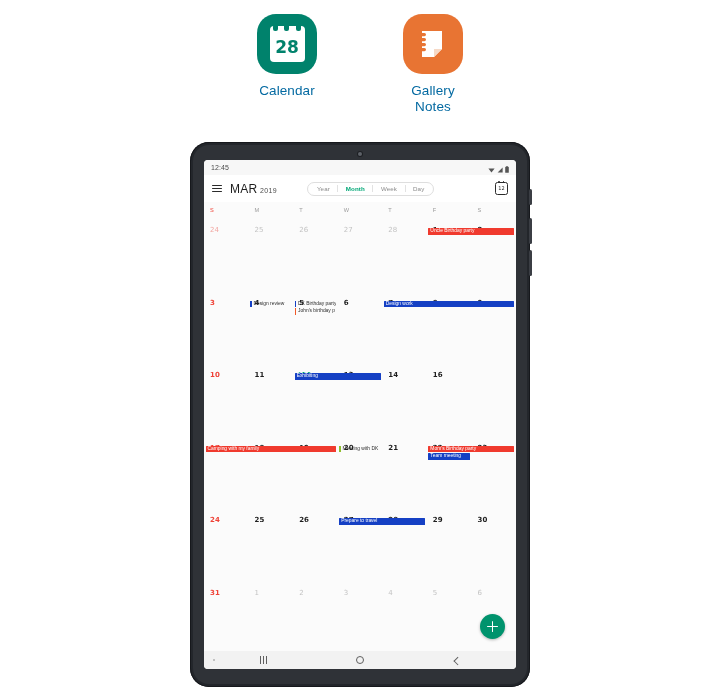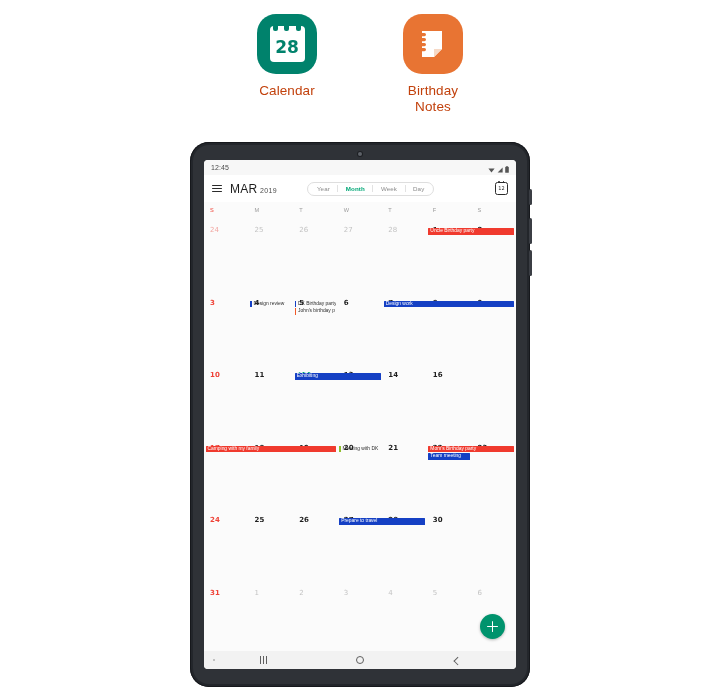--- a/index.html
+++ b/index.html
@@ -26,21 +26,21 @@
   }
   .app-squircle {
     width: 60px; height: 60px;
     border-radius: 19px;
     display: flex; align-items: center; justify-content: center;
     position: relative;
   }
   .app-label {
     margin-top: 9px;
     font-size: 13.5px;
-    color: #c2410c;
+    color: #0369a1;
     text-align: center;
     line-height: 1.22;
     letter-spacing: .1px;
   }
 
   
   .cal-glyph {
     width: 35px; height: 36px;
     background: #ffffff;
     border-radius: 4px;
@@ -316,21 +316,21 @@
         <svg viewBox="0 0 34 34" width="34" height="34" aria-hidden="true">
           <path d="M6 4 h20 a0 0 0 0 1 0 0 v18 l-8 8 h-12 z" fill="#ffffff"></path>
           <path d="M26 22 h-8 v8 z" fill="#f6d9c6"></path>
           <rect x="4" y="6" width="6" height="3.2" rx="1.6" fill="#e87433"></rect>
           <rect x="4" y="11" width="6" height="3.2" rx="1.6" fill="#e87433"></rect>
           <rect x="4" y="16" width="6" height="3.2" rx="1.6" fill="#e87433"></rect>
           <rect x="4" y="21" width="6" height="3.2" rx="1.6" fill="#e87433"></rect>
         </svg>
       </div>
     </div>
-    <div class="app-label"><span>Birthday</span><br><span>Notes</span></div>
+    <div class="app-label"><span>Gallery</span><br><span>Notes</span></div>
   </div>
 
 
 </div>
 
 <div class="tablet">
   <div class="tablet-inner-bevel"></div>
   <div class="camera"></div>
   <div class="side-btn b1"></div>
   <div class="side-btn b2"></div>
@@ -458,20 +458,21 @@
               <div class="evt bar" style="left: calc(71.4286% + 1.5px); width: calc(28.5714% - 3px); top: 0px; background: rgb(240, 58, 46);">Mom's Birthday party</div>
               <div class="evt bar" style="left: calc(71.4286% + 1.5px); width: calc(14.2857% - 3px); top: 7.6px; background: rgb(21, 64, 196);">Team meeting</div>
             </div>
           </div>
           <div class="week">
             <div class="daycell"><span class="daynum sun">24</span></div>
             <div class="daycell"><span class="daynum">25</span></div>
             <div class="daycell"><span class="daynum">26</span></div>
             <div class="daycell"><span class="daynum">27</span></div>
             <div class="daycell"><span class="daynum">28</span></div>
+            <div class="daycell"><span class="daynum">29</span></div>
             <div class="daycell"><span class="daynum">30</span></div>
             <div class="events">
               <div class="evt bar" style="left: calc(42.8571% + 1.5px); width: calc(28.5714% - 3px); top: 0px; background: rgb(21, 64, 196);">Prepare to travel</div>
             </div>
           </div>
           <div class="week">
             <div class="daycell"><span class="daynum sun">31</span></div>
             <div class="daycell"><span class="daynum muted">1</span></div>
             <div class="daycell"><span class="daynum muted">2</span></div>
             <div class="daycell"><span class="daynum muted">3</span></div>

